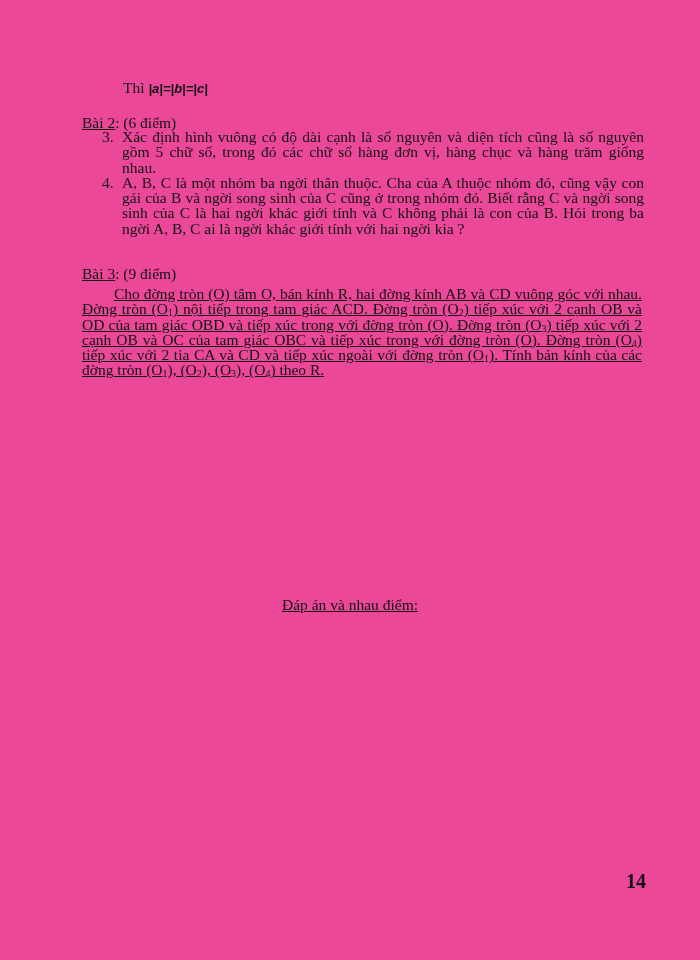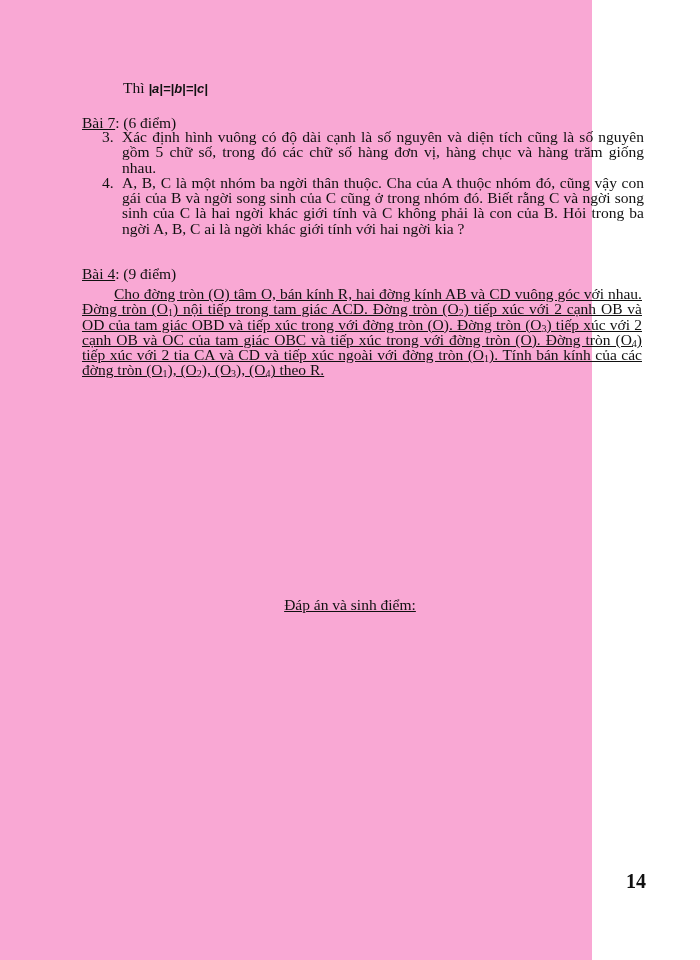--- a/index.html
+++ b/index.html
@@ -1,18 +1,18 @@
 <!DOCTYPE html>
 <html><head>
   <meta charset="utf-8">
   <style>
     html, body { margin: 0; padding: 0; background: #ffffff; }
     body { width: 700px; height: 960px; position: relative; overflow: hidden;
            font-family: "Liberation Serif", "DejaVu Serif", serif; color: #111; font-size: 15.5px; }
-    .page { position: absolute; left: 0; top: 0; width: 592px; height: 960px; background: #f9a8d4; }
+    .page { position: absolute; left: 0; top: 0; width: 700px; height: 960px; background: #ec4899; }
     .abs { position: absolute; }
     .line { white-space: nowrap; line-height: 15px; }
     .thi { left: 123px; top: 80px; }
     .vec { font-family: "Liberation Sans", "DejaVu Sans", sans-serif; font-weight: bold; font-style: italic; font-size: 13px; }
     .heading { left: 82px; }
     .heading .u { text-decoration: underline; }
     .block { left: 82px; width: 560px; text-align: justify; line-height: 15.3px; }
     .ol { left: 100px; width: 544px; }
     .item { position: relative; padding-left: 22px; text-align: justify; line-height: 15.3px; margin: 0; }
     .item .num { position: absolute; left: 2px; top: 0; }
@@ -26,41 +26,41 @@
 <body>
 
 <div class="page">
 
   <div class="abs line thi">
     <span>Thì</span>
     <span class="vec">|a|=|b|=|c|</span>
   </div>
 
   <div class="abs line heading" style="top:115px;">
-    <span class="u">Bài 7</span><span>: (6 điểm)</span>
+    <span class="u">Bài 2</span><span>: (6 điểm)</span>
   </div>
 
   <div class="abs ol" style="top:129px;">
     <p class="item">
       <span class="num">3.</span>
       <span>Xác định hình vuông có độ dài cạnh là số nguyên và diện tích cũng là số nguyên gồm 5 chữ số, trong đó các chữ số hàng đơn vị, hàng chục và hàng trăm giống nhau.</span>
     </p>
     <p class="item">
       <span class="num">4.</span>
       <span>A, B, C là một nhóm ba ngời thân thuộc. Cha của A thuộc nhóm đó, cũng vậy con gái của B và ngời song sinh của C cũng ở trong nhóm đó. Biết rằng C và ngời song sinh của C là hai ngời khác giới tính và C không phải là con của B. Hỏi trong ba ngời A, B, C ai là ngời khác giới tính với hai ngời kia ?</span>
     </p>
   </div>
 
   <div class="abs line heading" style="top:266px;">
-    <span class="u">Bài 4</span><span>: (9 điểm)</span>
+    <span class="u">Bài 3</span><span>: (9 điểm)</span>
   </div>
 
   <div class="abs block indent" style="top:286px;text-decoration:underline;">
     <span>Cho đờng tròn (O) tâm O, bán kính R, hai đờng kính AB và CD vuông góc với nhau. Đờng tròn (O</span><sub>1</sub><span>) nội tiếp trong tam giác ACD. Đờng tròn (O</span><sub>2</sub><span>) tiếp xúc với 2 cạnh OB và OD của tam giác OBD và tiếp xúc trong với đờng tròn (O). Đờng tròn (O</span><sub>3</sub><span>) tiếp xúc với 2 cạnh OB và OC của tam giác OBC và tiếp xúc trong với đờng tròn (O). Đờng tròn (O</span><sub>4</sub><span>) tiếp xúc với 2 tia CA và CD và tiếp xúc ngoài với đờng tròn (O</span><sub>1</sub><span>). Tính bán kính của các đờng tròn (O</span><sub>1</sub><span>), (O</span><sub>2</sub><span>), (O</span><sub>3</sub><span>), (O</span><sub>4</sub><span>) theo R.</span>
   </div>
 
   <div class="abs line answer">
-    <span>Đáp án và sinh điểm:</span>
+    <span>Đáp án và nhau điểm:</span>
   </div>
 
   <div class="abs line pagenum">14</div>
 
 </div>
 
 </body></html>

